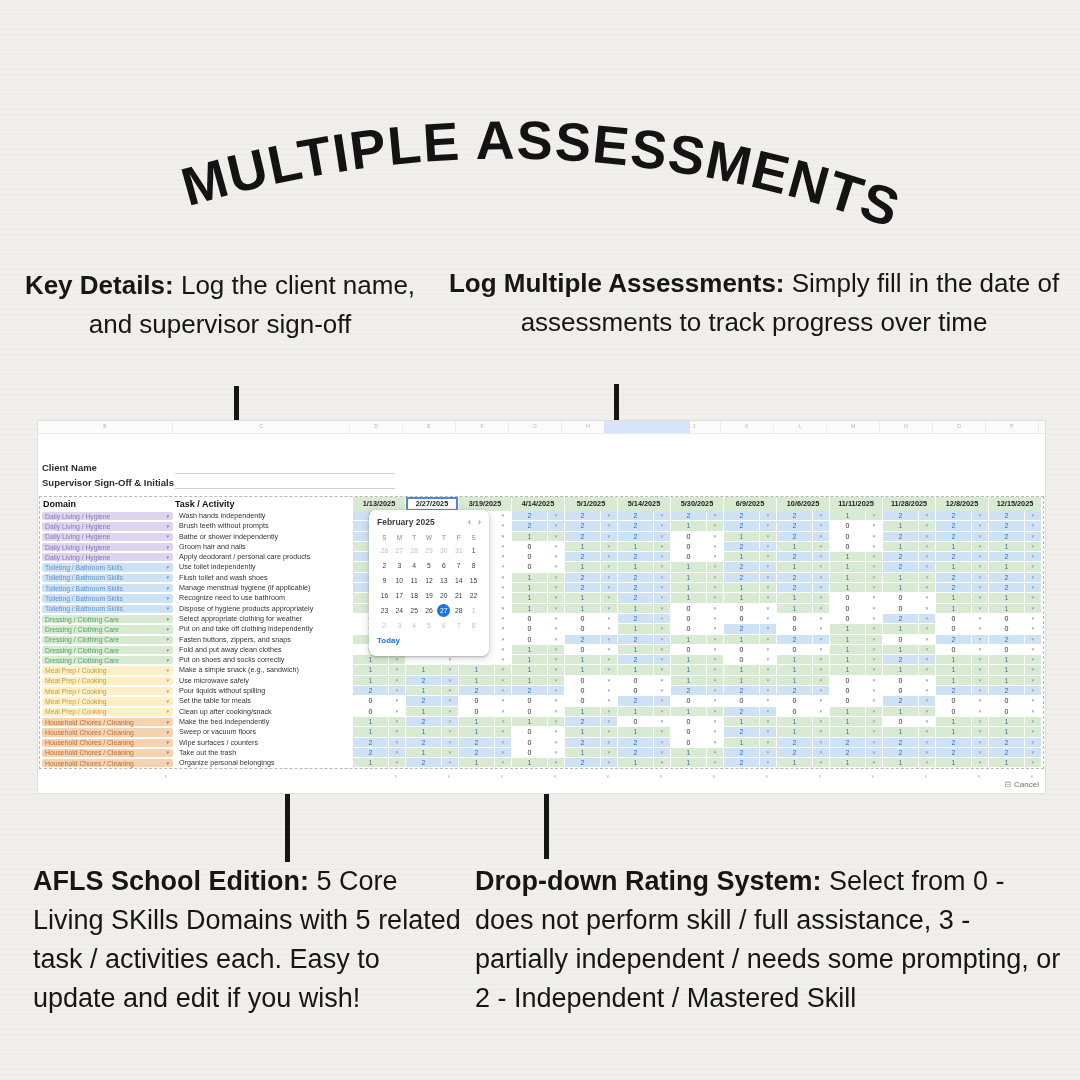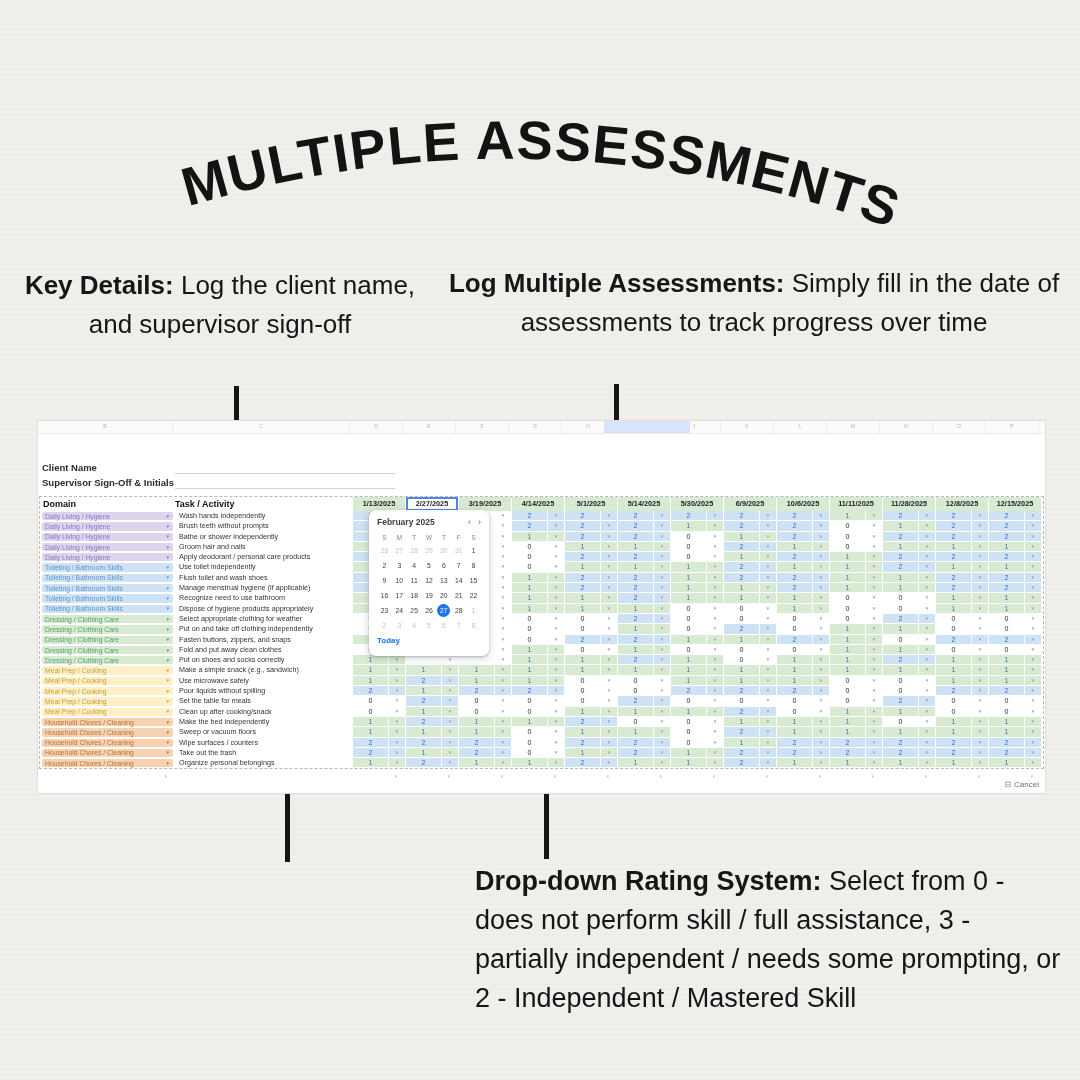--- a/index.html
+++ b/index.html
@@ -72,20 +72,21 @@
     <path id="archPath" d="M 90 132 Q 460 15 830 155" fill="none"></path>
     <text font-family="Liberation Sans, sans-serif" font-size="54" font-weight="bold" fill="#131313" letter-spacing="1.5">
       <textPath id="archText" href="#archPath" startOffset="50%" text-anchor="middle">MULTIPLE ASSESSMENTS</textPath>
     </text>
   </svg>
 
   <div class="note center note-key"><b>Key Details:</b><span> Log the client name, and supervisor sign-off</span></div>
 
   <div class="note center note-log"><b>Log Multiple Assessments:</b><span> Simply fill in the date of assessments to track progress over time</span></div>
 
+  <div class="note note-afls"><b>AFLS School Edition:</b><span> 5 Core Living SKills Domains with 5 related task / activities each. Easy to update and edit if you wish!</span></div>
 
   <div class="note note-drop"><b>Drop-down Rating System:</b><span> Select from 0 - does not perform skill / full assistance, 3 - partially independent / needs some prompting, or 2 - Independent / Mastered Skill</span></div>
 
   <div class="pline" style="left:234px;top:386px;height:80px;"></div>
   <div class="pcap" style="left:226px;top:461px;"></div>
   <div class="pline" style="left:614px;top:384px;height:95px;"></div>
   <div class="pcap" style="left:606px;top:474px;"></div>
   <div class="pline" style="left:634px;top:602px;height:91px;"></div>
   <div class="pcap" style="left:626px;top:602px;"></div>
   <div class="pline" style="left:544px;top:756px;height:103px;"></div>

